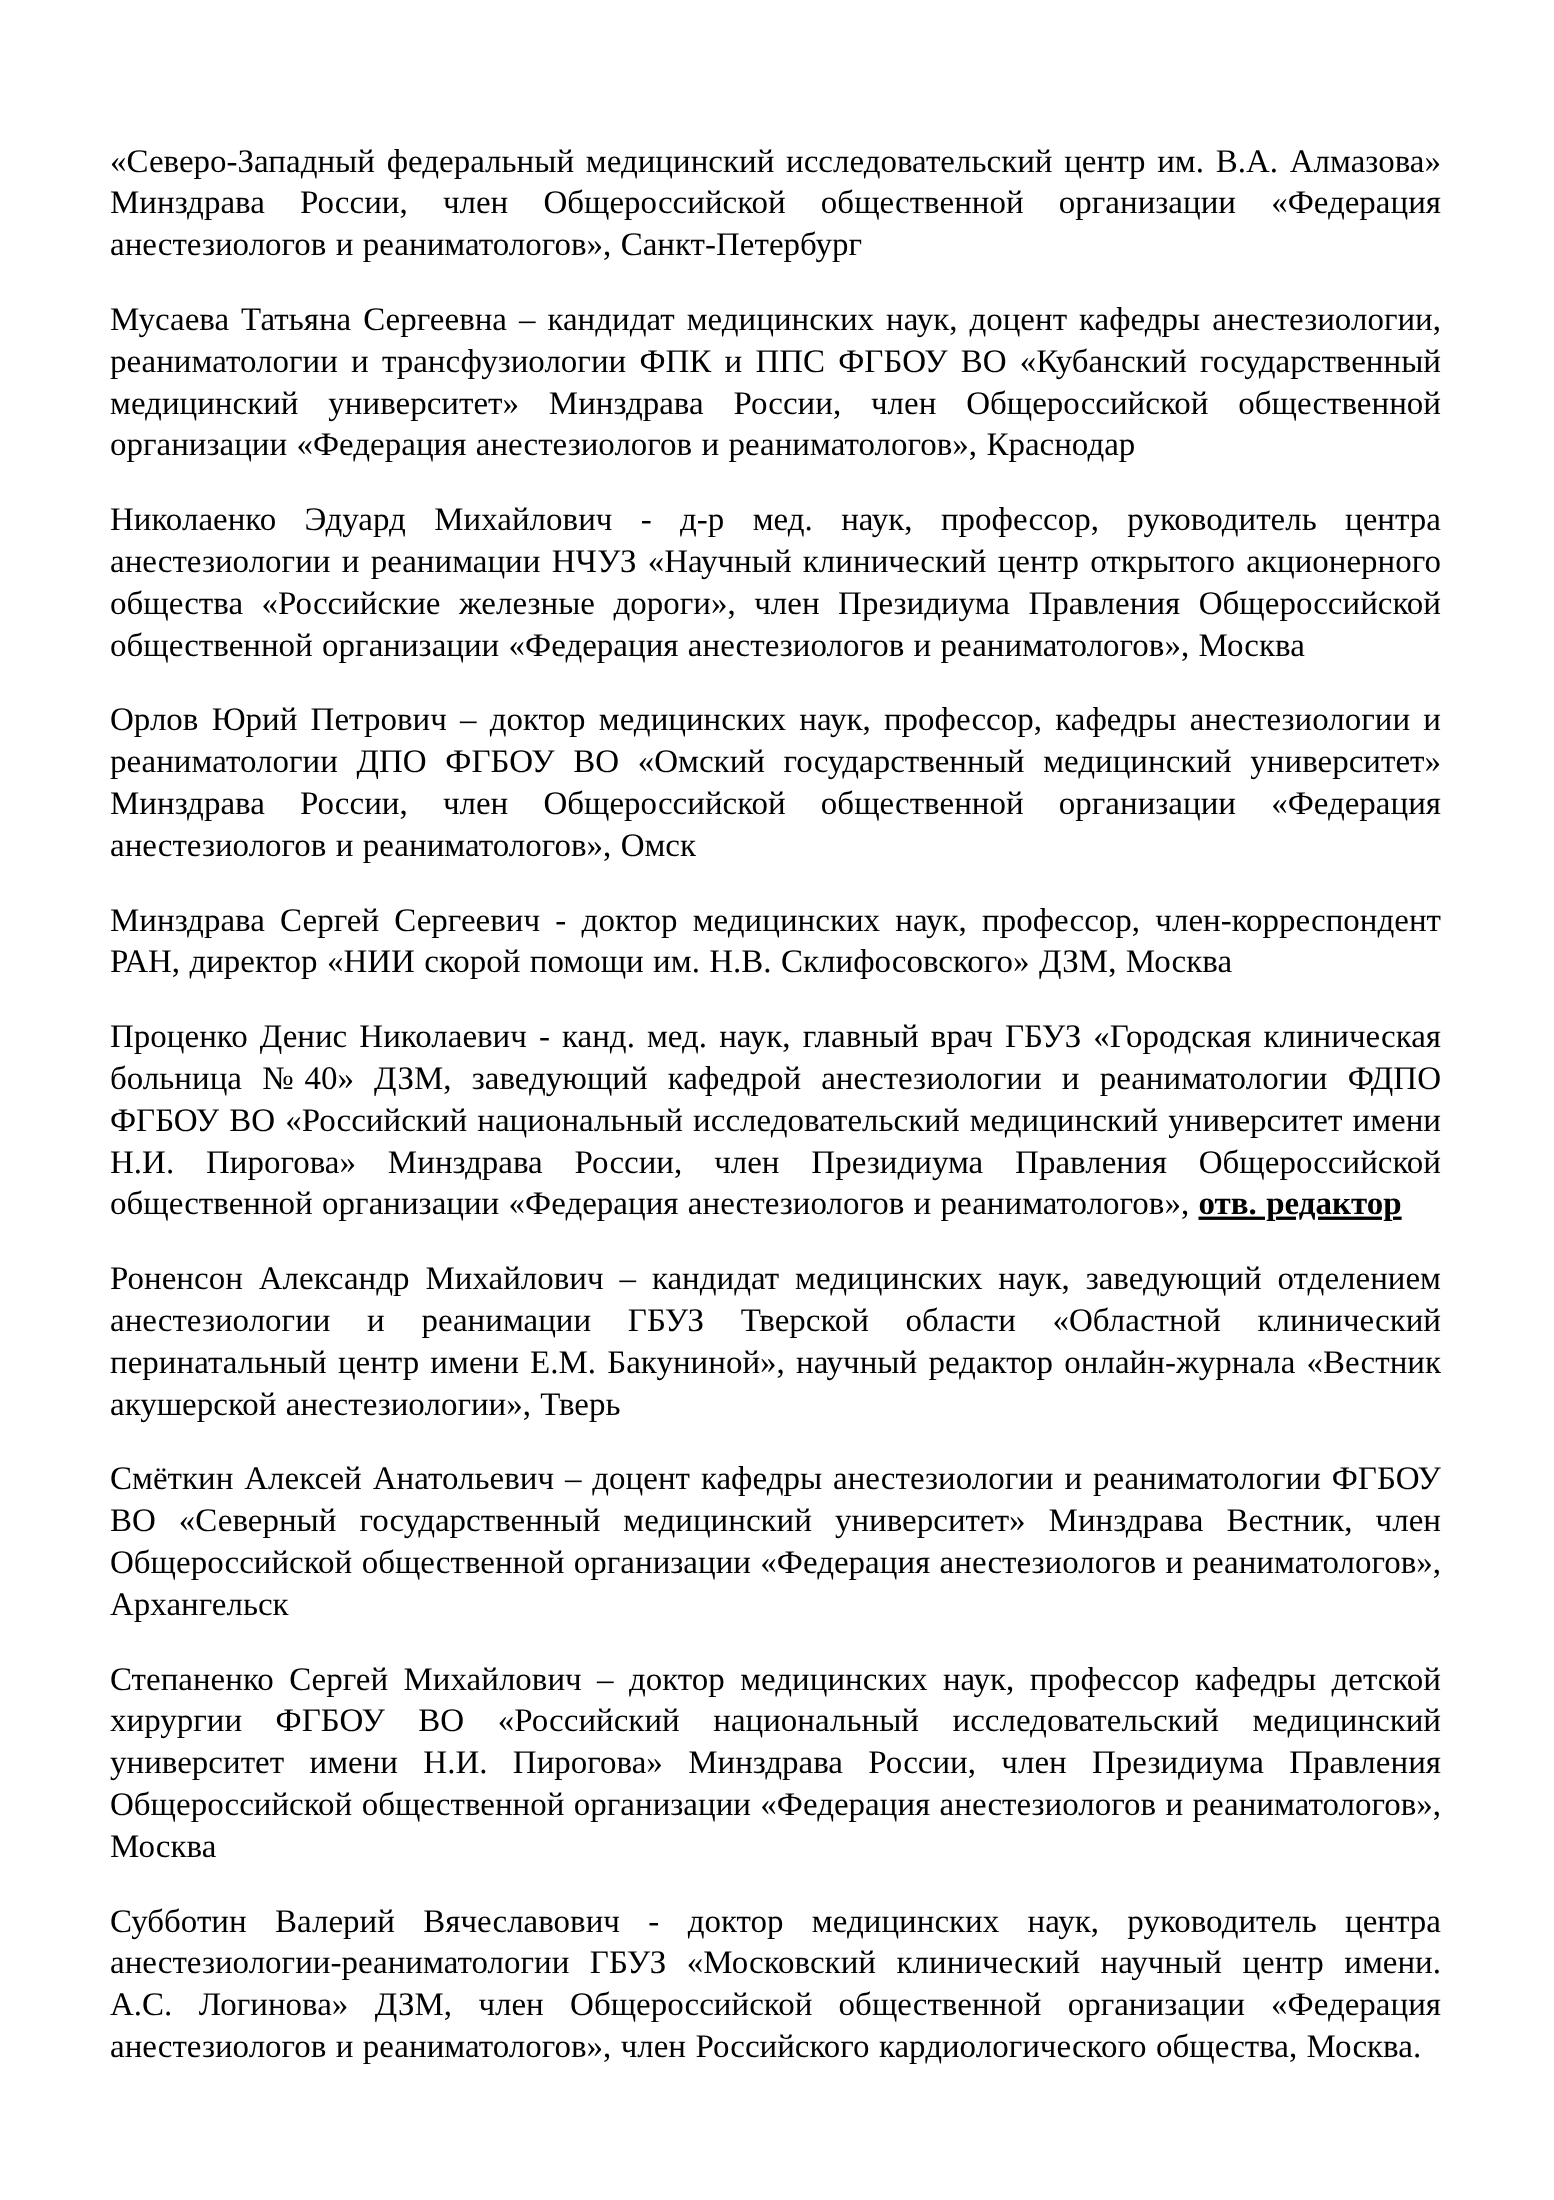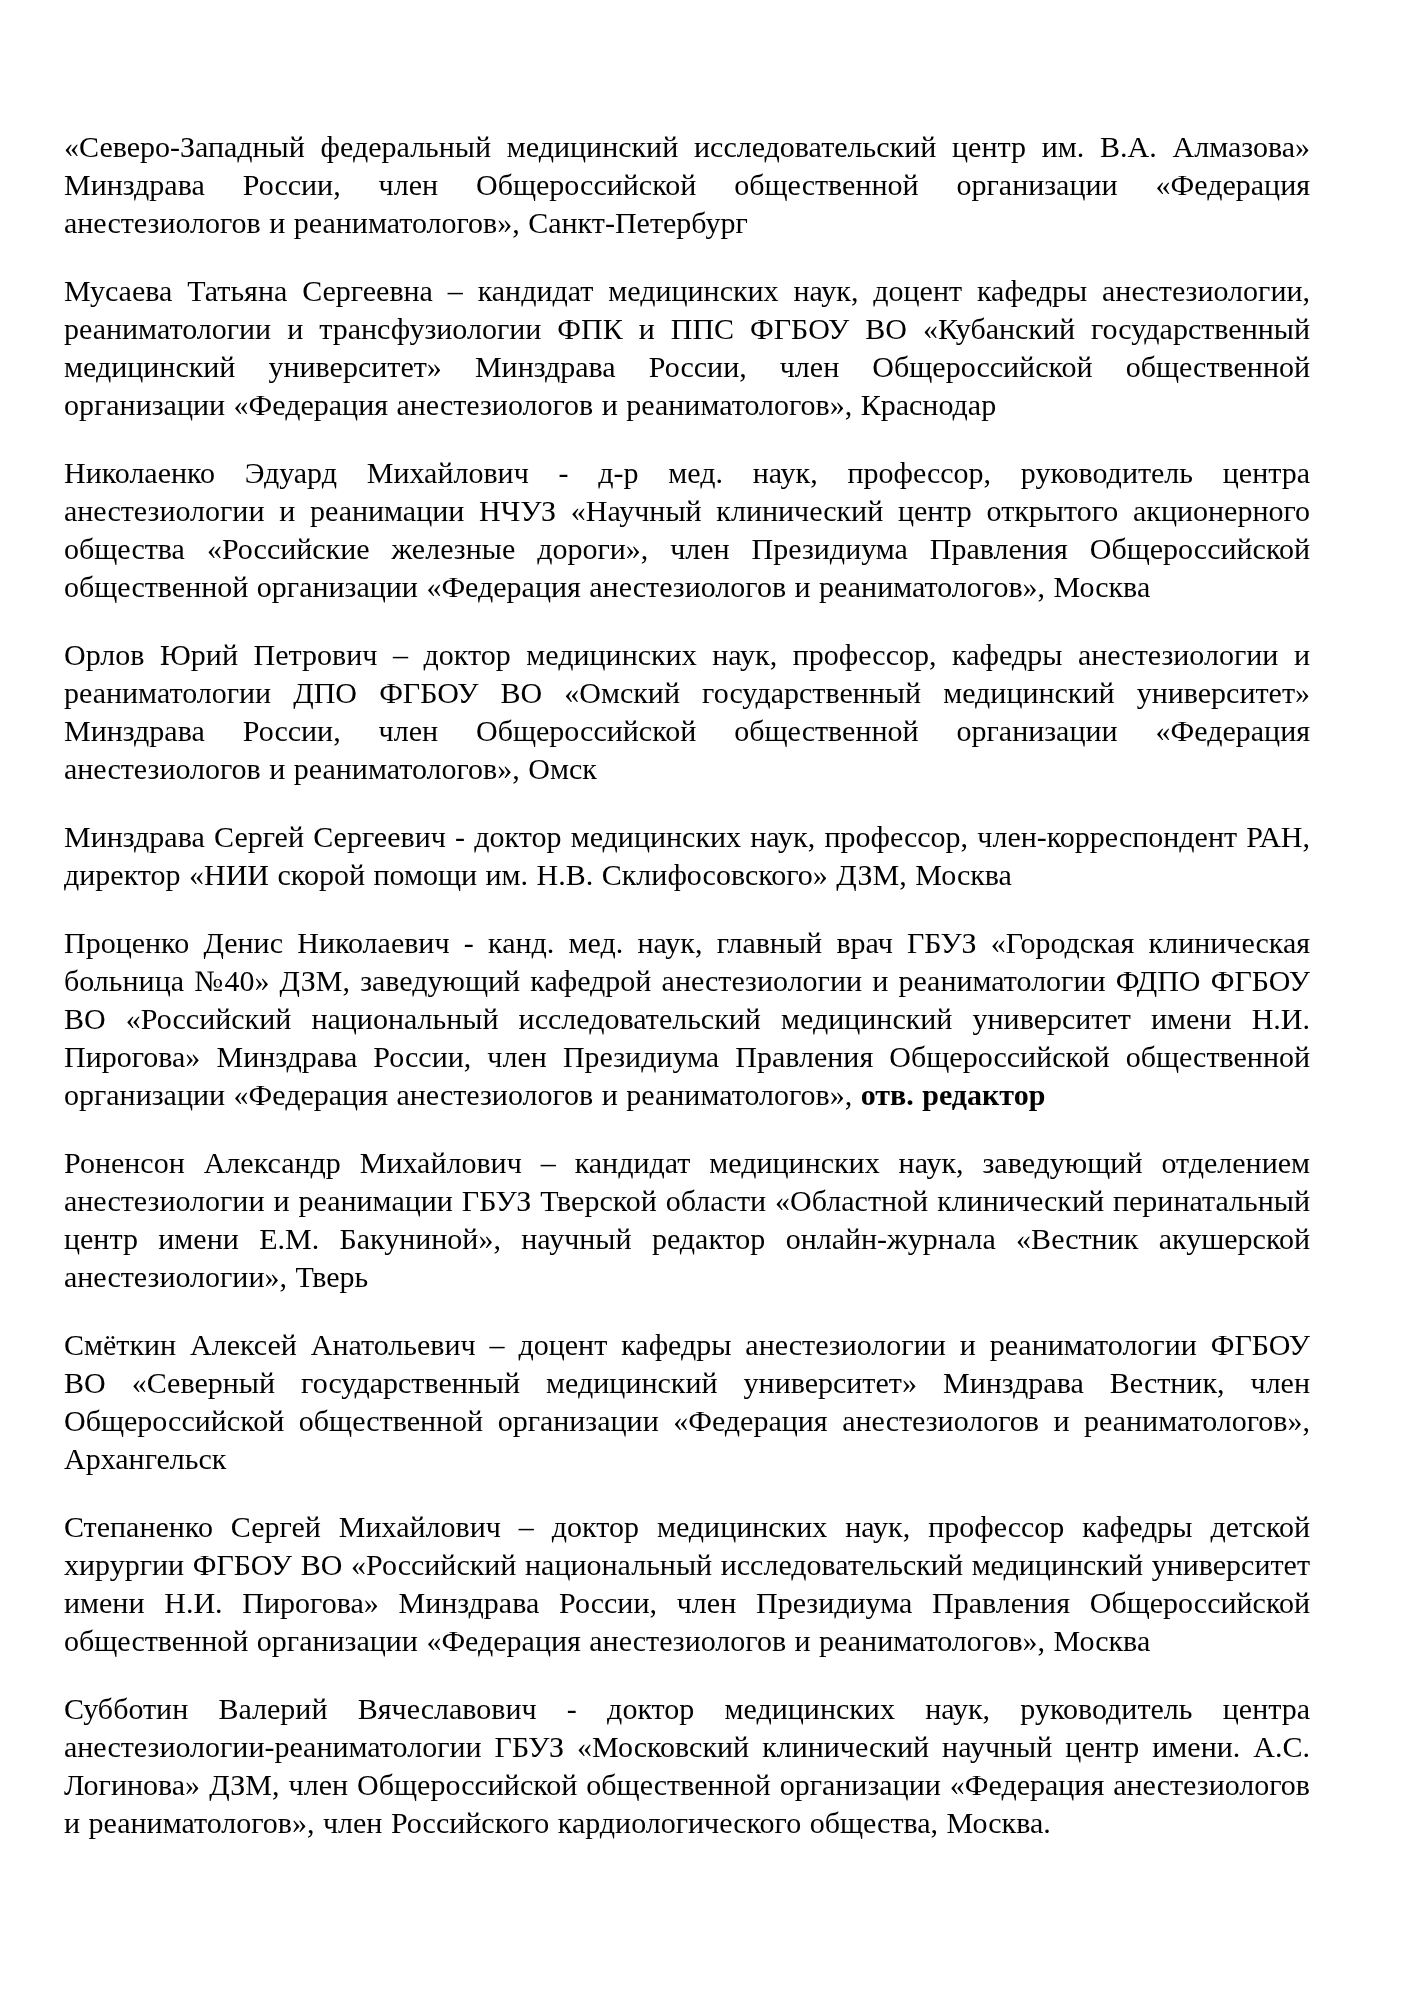--- a/index.html
+++ b/index.html
@@ -11,36 +11,37 @@
     height: 2000px;
     background: #ffffff;
     font-family: "Liberation Serif", serif;
     color: #000000;
     overflow: hidden;
   }
   .page {
     box-sizing: border-box;
     width: 1413px;
     height: 2000px;
-    padding: 128px 103px 0 64px; 
+    padding: 128px 103px 0 100px; 
     background: #ffffff;
   }
   .para {
     margin: 0 0 30px 0;
     font-size: 30px;
     line-height: 38px;
     text-align: justify;
     text-justify: inter-word;
     word-spacing: 1px;
   }
   .para:last-child {
     margin-bottom: 0;
   }
   .para strong {
     font-weight: bold;
+    text-decoration: underline;
   }
 </style>
 </head>
 <body>
 
 <main class="page">
   <div id="paragraphs">
       <p class="para"><span>«Северо-Западный федеральный медицинский исследовательский центр им. В.А. Алмазова» Минздрава России, член Общероссийской общественной организации «Федерация анестезиологов и реаниматологов», Санкт-Петербург</span></p>
       <p class="para"><span>Мусаева Татьяна Сергеевна – кандидат медицинских наук, доцент кафедры анестезиологии, реаниматологии и трансфузиологии ФПК и ППС ФГБОУ ВО «Кубанский государственный медицинский университет» Минздрава России, член Общероссийской общественной организации «Федерация анестезиологов и реаниматологов», Краснодар</span></p>
       <p class="para"><span>Николаенко Эдуард Михайлович - д-р мед. наук, профессор, руководитель центра анестезиологии и реанимации НЧУЗ «Научный клинический центр открытого акционерного общества «Российские железные дороги», член Президиума Правления Общероссийской общественной организации «Федерация анестезиологов и реаниматологов», Москва</span></p>

